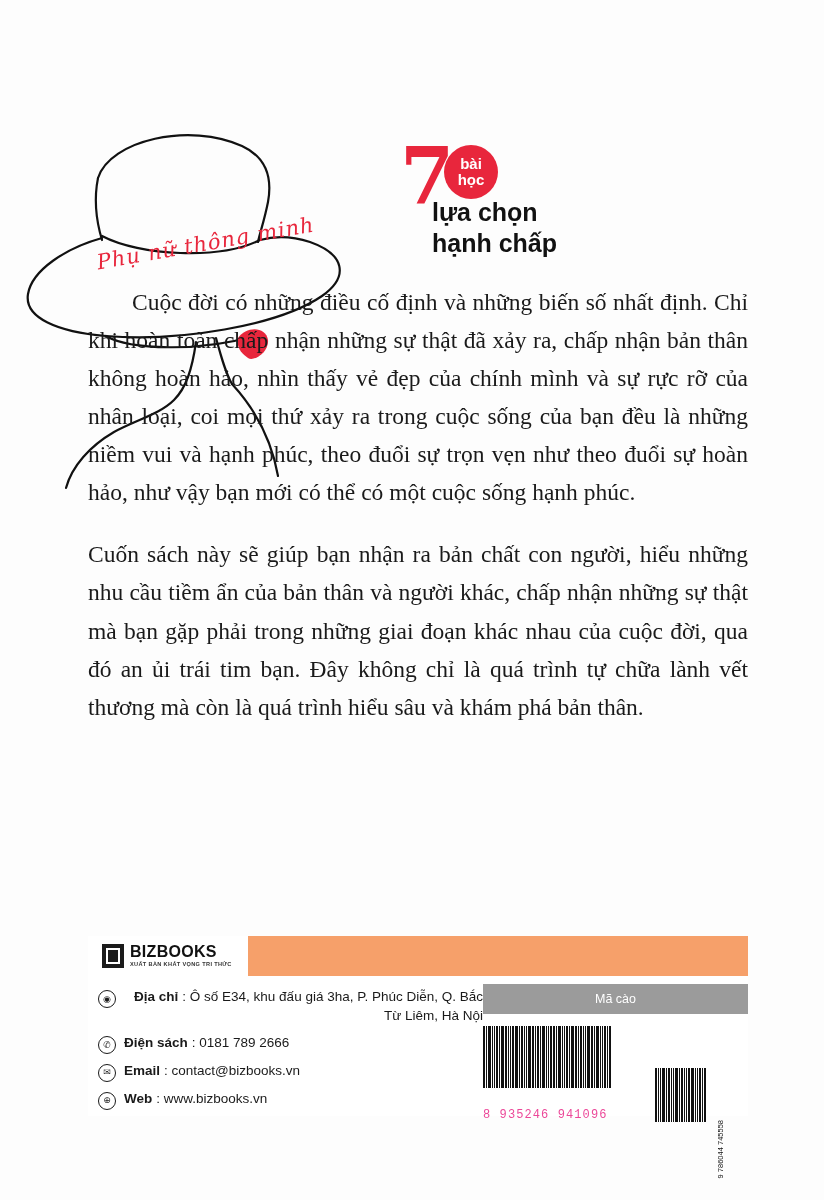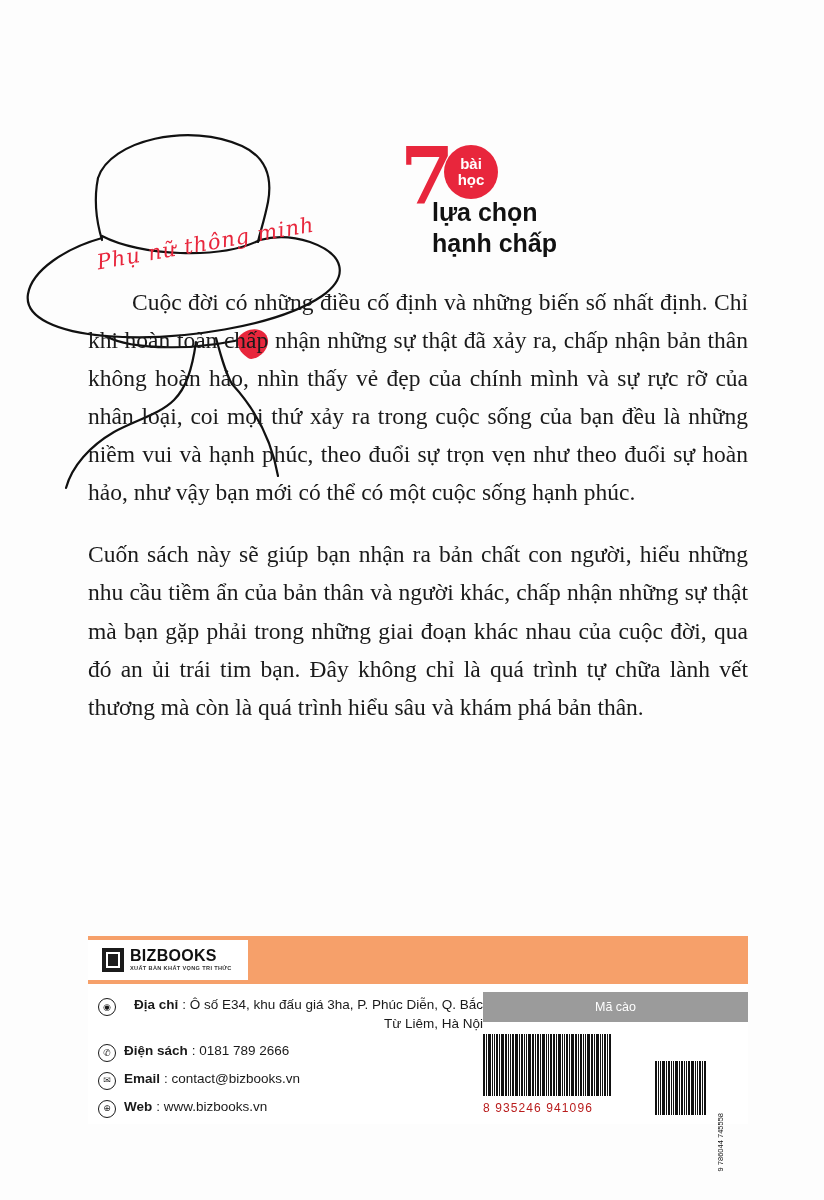--- a/index.html
+++ b/index.html
@@ -116,21 +116,21 @@
   
   .footer {
     position: absolute;
     left: 88px;
     top: 936px;
     width: 660px;
     height: 222px;
   }
   .footer-top {
     position: relative;
-    height: 48px;
+    height: 40px;
     background: #f6a06a;
     display: flex;
     align-items: center;
   }
   .footer-logo {
     width: 160px;
     height: 40px;
     background: #ffffff;
     display: flex;
     align-items: center;
@@ -243,25 +243,25 @@
   .barcode-main { width: 160px; }
   .bars {
     height: 62px;
     display: flex;
     align-items: stretch;
     gap: 1px;
     overflow: hidden;
   }
   .bars i { display: block; background: #111111; }
   .barcode-digits {
-    font-family: Liberation Sans, sans-serif;
+    font-family: Liberation Mono, monospace;
     font-size: 12px;
     letter-spacing: 1.1px;
-    color: #b91c1c;
-    margin-top: 5px;
+    color: #ec4899;
+    margin-top: 20px;
     white-space: nowrap;
   }
   .barcode-side {
     width: 62px;
     position: relative;
   }
   .barcode-side .bars { height: 54px; }
   .side-digits {
     position: absolute;
     right: -8px;

